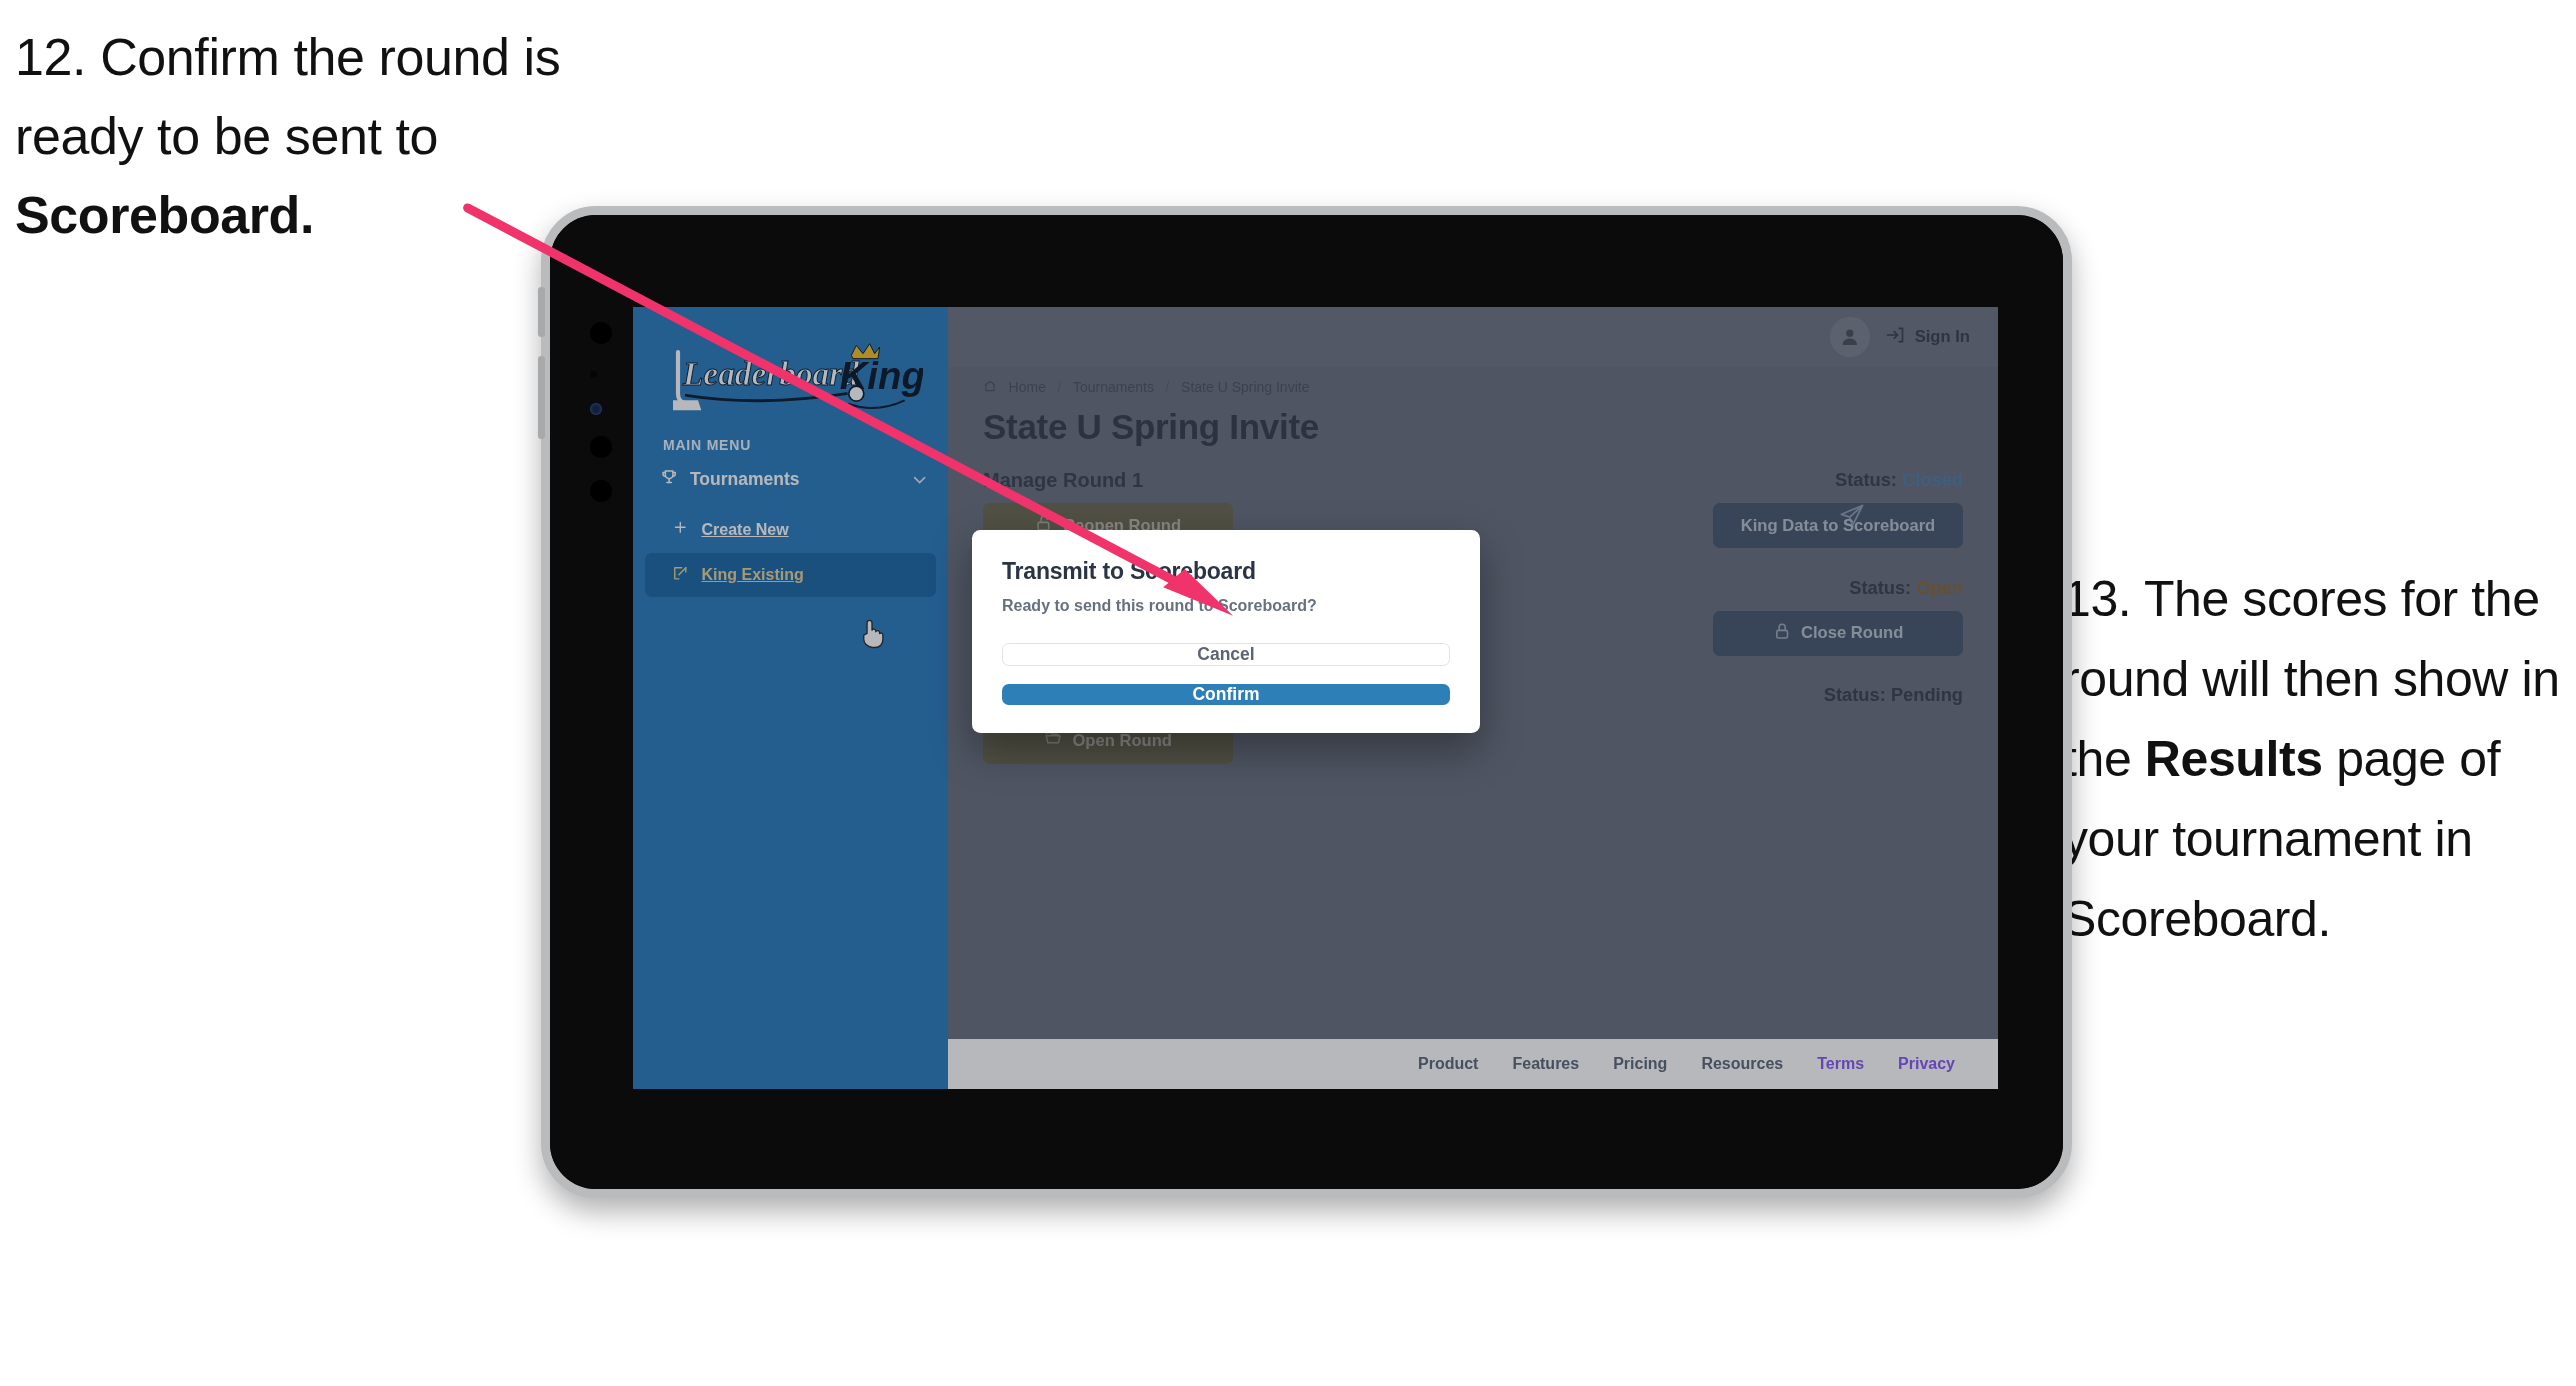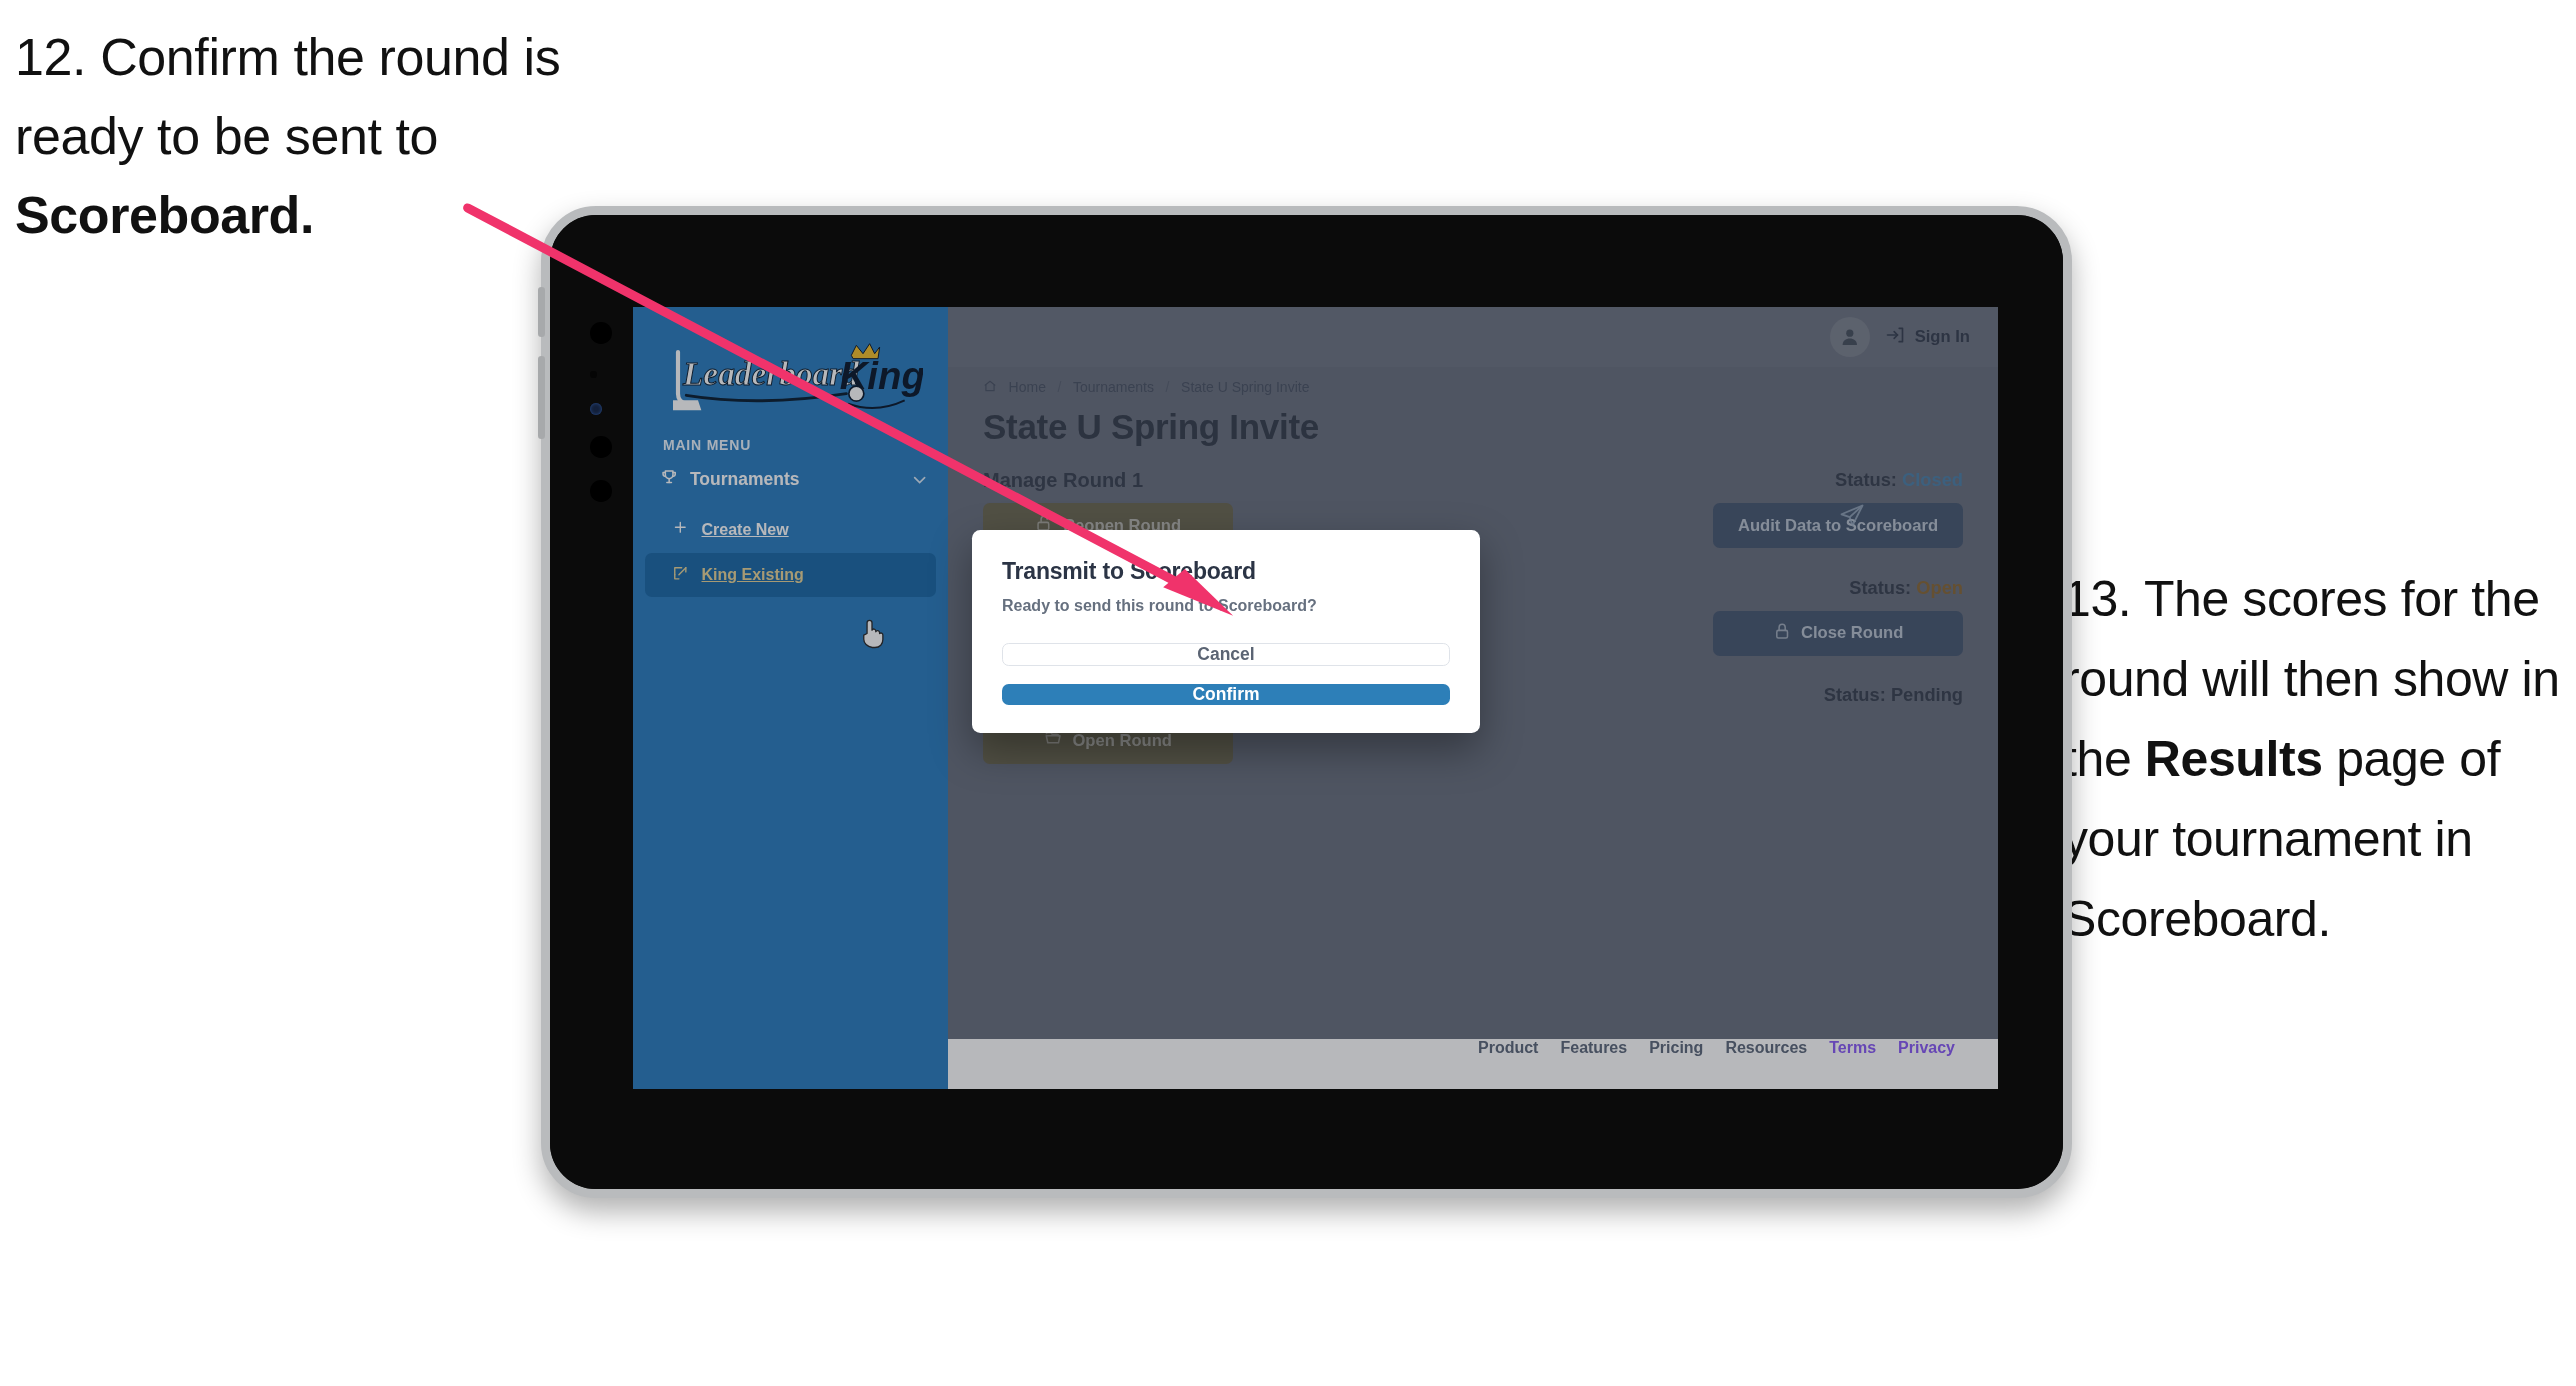--- a/index.html
+++ b/index.html
@@ -160,22 +160,22 @@
     padding: 0 23px; min-width: 250px;
   }
   .btn.khaki { background:#6e6a55; color:#b8b8b2; }
   .btn.slate { background:#4a5b73; color:#b8c2cf; }
   .btn.ghost { background: rgba(255,255,255,0.045); color:#454e5e; }
   .btn svg { opacity:0.8; }
 
   
   #footer {
     height: 50px; background:#ffffff;
-    display:flex; align-items:flex-start; justify-content:flex-end;
-    gap: 22px; padding-right: 43px;
+    display:flex; align-items:center; justify-content:flex-end;
+    gap: 34px; padding-right: 43px;
     font-size: 16px; font-weight: 700;
   }
   #footer .flink { color:#5f6a7d; }
   #footer .flink.dim { color:#8b5cf6; }
 
   
   #scrim { position:absolute; inset:0; background: rgba(15,20,30,0.30); }
   #modal {
     position:absolute;
     left: 339px; top: 223px;
@@ -349,21 +349,21 @@
                   </span>
                   <span>Reopen Round</span>
                 </div>
                 <div class="btn slate" style="position:relative;">
                   <span style="position:absolute;left:125px;top:-1.7px;">
                     <svg width="28" height="28" viewBox="0 0 24 24" fill="none" stroke="#9fb0c4" stroke-width="1.6" stroke-linejoin="round">
                         <path d="M21 3 L3 10.5 L10 13 L12.5 20 Z"></path>
                         <path d="M10 13 L21 3"></path>
                       </svg>
                   </span>
-                  <span>Audit Data to Scoreboard</span>
+                  <span>King Data to Scoreboard</span>
                 </div>
               </div>
             </div>
 
             <div class="round-block">
               <div class="round-head">
                 <span class="round-title">Manage Round 2</span>
                 <span class="round-status">
                   <span>Status:</span>
                   <span class="status-val open">Open</span>

